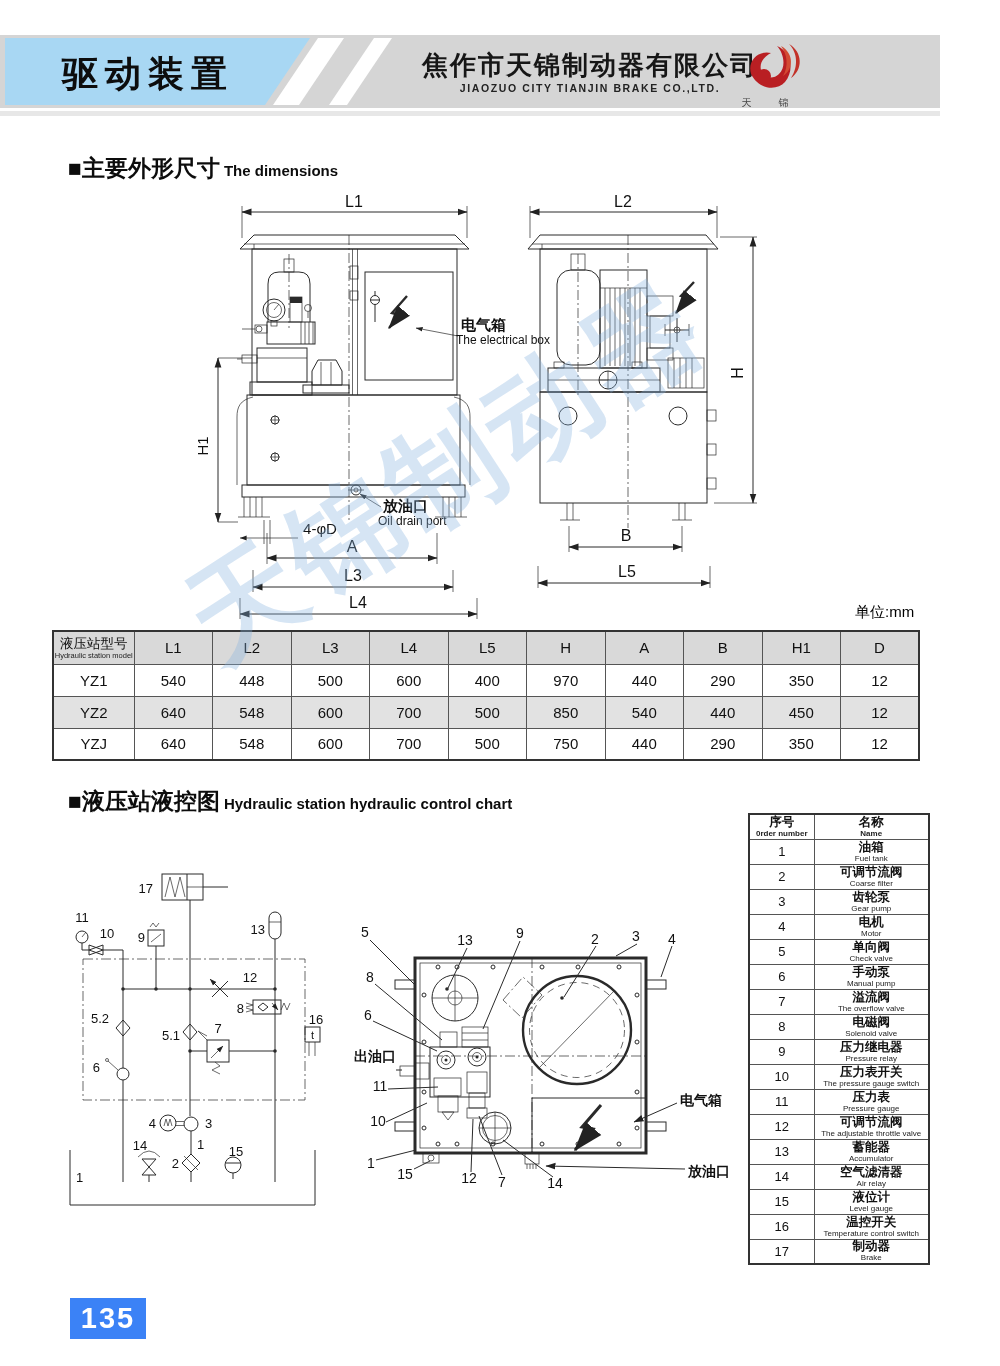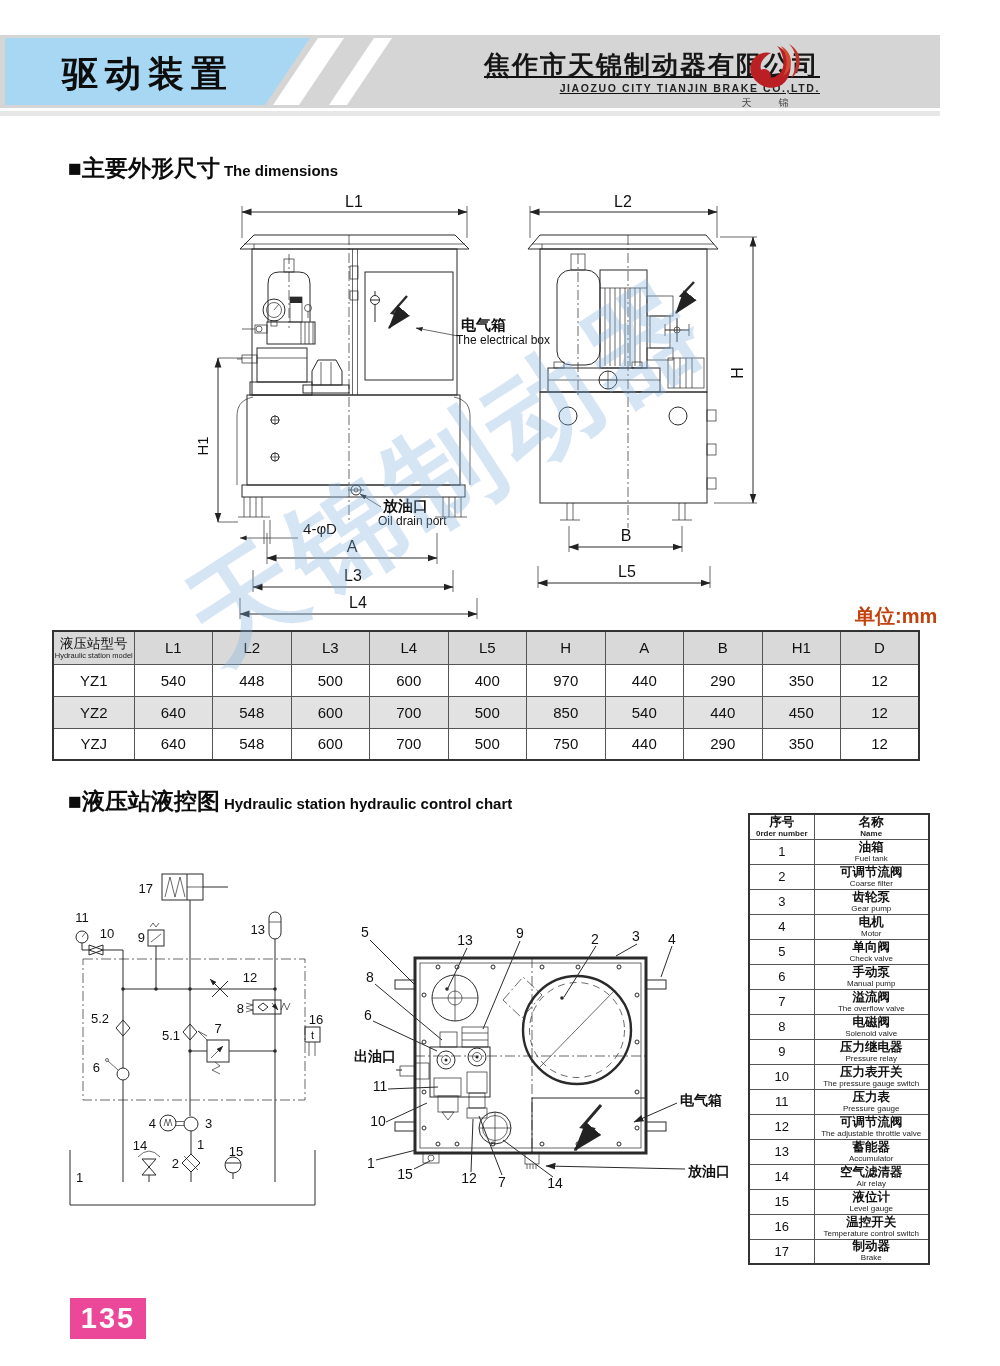--- a/index.html
+++ b/index.html
@@ -4,30 +4,30 @@
 <style>
   html,body{margin:0;padding:0;background:#fff;}
   #page{position:relative;width:940px;height:1366px;background:#fff;overflow:hidden;
         font-family:"Liberation Sans","DejaVu Sans",sans-serif;color:#111;}
   .abs{position:absolute;}
 
   
   .band{left:0;top:35px;width:1000px;height:73px;background:#d5d5d5;}
   .band-sub{left:0;top:111px;width:1000px;height:5px;background:#e7e7e7;}
   .title-cn{left:62px;top:50px;width:260px;font-size:36px;font-weight:bold;letter-spacing:7px;color:#0d0d0d;}
-  .company{left:360px;top:50px;width:460px;text-align:right;text-decoration:underline;}
+  .company{left:360px;top:50px;width:460px;text-align:center;}
   .company-cn{font-size:26px;font-weight:bold;color:#161616;letter-spacing:2px;line-height:30px;}
   .company-en{font-size:10.5px;font-weight:bold;color:#222;letter-spacing:1.6px;margin-top:2px;}
   .logo{left:737px;top:40px;}
 
   
   .sec-head{display:flex;align-items:baseline;gap:4px;}
   .sec-cn{font-size:23px;font-weight:bold;color:#0c0c0c;}
   .sec-en{font-size:15px;font-weight:bold;color:#0c0c0c;}
-  .unit-note{font-size:20px;color:#c2410c;font-weight:bold;}
+  .unit-note{font-size:15px;color:#000000;}
 
   
   table{border-collapse:collapse;table-layout:fixed;}
   .dimtab{left:52px;top:630px;width:866px;border:2px solid #333;background:#fff;}
   .dimtab th,.dimtab td{border:1px solid #555;text-align:center;vertical-align:middle;padding:0;}
   .dimtab thead tr{height:33px;background:#d9d9d9;}
   .dimtab tbody tr{height:32px;}
   .dimtab tbody tr:nth-of-type(2){background:#e2e2e2;}
   .dimtab th{font-size:15px;font-weight:normal;}
   .dimtab td{font-size:15px;}
@@ -54,21 +54,21 @@
   svg text{stroke:none;fill:#111;font-family:"Liberation Sans","DejaVu Sans",sans-serif;}
   .t14{font-size:14px;} .t15{font-size:15px;} .t16{font-size:16px;}
   .tb{font-weight:bold;} .t12{font-size:12px;} .t13{font-size:13px;} .t11{font-size:11px;}
 
   
   .wm{left:240px;top:545px;transform-origin:0 100%;transform:rotate(-33deg);
       font-size:112px;font-weight:bold;color:rgba(136,180,224,0.34);letter-spacing:6px;
       white-space:nowrap;pointer-events:none;z-index:6;}
 
   
-  .pagenum{left:70px;top:1298px;width:76px;height:41px;background:#ec4899;color:#fff;
+  .pagenum{left:70px;top:1298px;width:76px;height:41px;background:#3b82f6;color:#fff;
            font-size:29px;font-weight:bold;display:flex;align-items:center;justify-content:center;letter-spacing:2px;}
 </style>
 </head>
 <body>
 
 <div id="page">
 
   <div class="abs band"></div>
   <div class="abs band-sub"></div>
   <svg class="abs" style="left:0;top:35px;" width="420" height="73">

